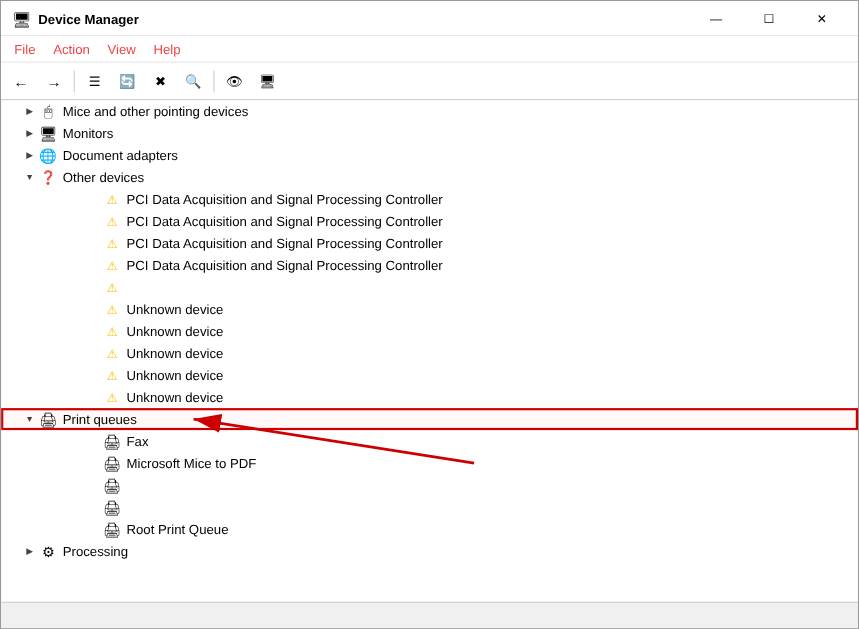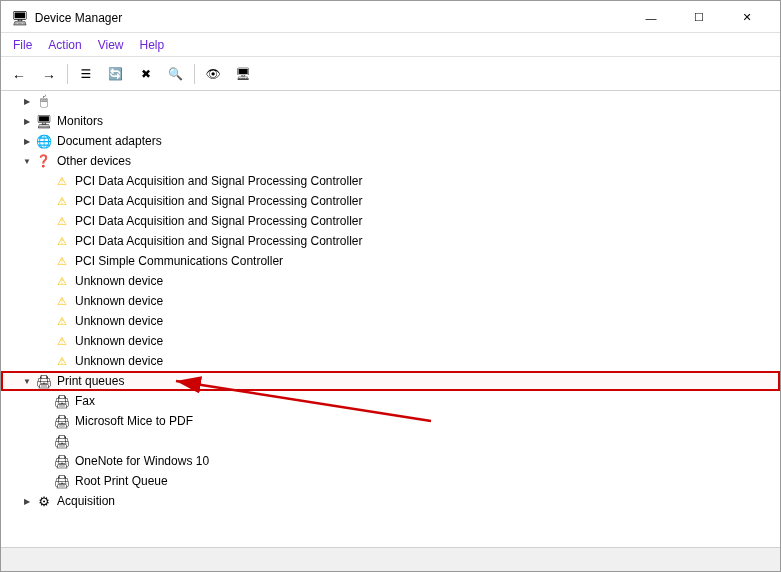--- a/index.html
+++ b/index.html
@@ -31,21 +31,21 @@
     .title-bar-left {
       display: flex;
       align-items: center;
       gap: 6px;
     }
     .title-icon {
       font-size: 14px;
     }
     .title-text {
       font-size: 12px;
-      font-weight: normal;
+      font-weight: bold;
       color: #000;
     }
     .title-controls {
       display: flex;
       gap: 2px;
     }
     .title-btn {
       width: 46px;
       height: 22px;
       border: none;
@@ -62,21 +62,21 @@
       padding: 2px 4px;
       background: #ffffff;
       border-bottom: 1px solid #e0e0e0;
       height: 24px;
       align-items: center;
     }
     .menu-item {
       padding: 2px 8px;
       cursor: pointer;
       font-size: 12px;
-      color: #6d28d9;
+      color: #ef4444;
       border-radius: 2px;
       text-align: center;
     }
     .toolbar {
       display: flex;
       align-items: center;
       padding: 3px 4px;
       gap: 2px;
       border-bottom: 1px solid #d0d0d0;
       background: #ffffff;
@@ -130,21 +130,21 @@
       align-items: center;
       justify-content: center;
       flex-shrink: 0;
       font-size: 13px;
     }
     .label {
       font-size: 12px;
       color: #000;
     }
     .indent1 { padding-left: 18px; }
-    .indent2 { padding-left: 36px; }
+    .indent2 { padding-left: 36px; margin-left: 40px; }
     .status-bar {
       height: 24px;
       border-top: 1px solid #d0d0d0;
       background: #f0f0f0;
       display: flex;
       align-items: center;
       padding: 0 8px;
     }
     
     .warn-icon::before {
@@ -197,20 +197,21 @@
     <div class="toolbar-sep"></div>
     <button class="toolbar-btn" style="font-size:12px;">👁</button>
     <button class="toolbar-btn" style="font-size:12px;">🖥</button>
   </div>
 
   <div class="scroll-area" style="position:relative;">
 
     <div class="tree-item indent1">
       <div class="toggle collapsed"></div>
       <div class="icon">🖱</div>
+      <span class="label">Mice and other pointing devices</span>
     </div>
 
     <div class="tree-item indent1">
       <div class="toggle collapsed"></div>
       <div class="icon">🖥</div>
       <span class="label">Monitors</span>
     </div>
 
     <div class="tree-item indent1">
       <div class="toggle collapsed"></div>
@@ -240,21 +241,20 @@
       <span class="label">PCI Data Acquisition and Signal Processing Controller</span>
     </div>
     <div class="tree-item indent2">
       <div class="toggle empty"></div>
       <div class="icon warn-icon"></div>
       <span class="label">PCI Data Acquisition and Signal Processing Controller</span>
     </div>
     <div class="tree-item indent2">
       <div class="toggle empty"></div>
       <div class="icon warn-icon"></div>
-      <span class="label">PCI Simple Communications Controller</span>
     </div>
     <div class="tree-item indent2">
       <div class="toggle empty"></div>
       <div class="icon warn-icon"></div>
       <span class="label">Unknown device</span>
     </div>
     <div class="tree-item indent2">
       <div class="toggle empty"></div>
       <div class="icon warn-icon"></div>
       <span class="label">Unknown device</span>
@@ -291,32 +291,31 @@
       <div class="icon">🖨</div>
       <span class="label">Microsoft Mice to PDF</span>
     </div>
     <div class="tree-item indent2">
       <div class="toggle empty"></div>
       <div class="icon">🖨</div>
     </div>
     <div class="tree-item indent2">
       <div class="toggle empty"></div>
       <div class="icon">🖨</div>
-      <span class="label">OneNote for Windows 10</span>
     </div>
     <div class="tree-item indent2">
       <div class="toggle empty"></div>
       <div class="icon">🖨</div>
       <span class="label">Root Print Queue</span>
     </div>
 
     <div class="tree-item indent1">
       <div class="toggle collapsed"></div>
       <div class="icon">⚙</div>
-      <span class="label">Acquisition</span>
+      <span class="label">Processing</span>
     </div>
 
     <svg style="position:absolute; top:0; left:0; width:100%; height:100%; pointer-events:none;">
 
       <defs>
         <marker id="arrowhead" markerWidth="10" markerHeight="7" refX="10" refY="3.5" orient="auto">
           <polygon points="0 0, 10 3.5, 0 7" fill="#cc0000"></polygon>
         </marker>
       </defs>
       <line x1="430" y1="330" x2="175" y2="290" stroke="#cc0000" stroke-width="2.5" marker-end="url(#arrowhead)"></line>

